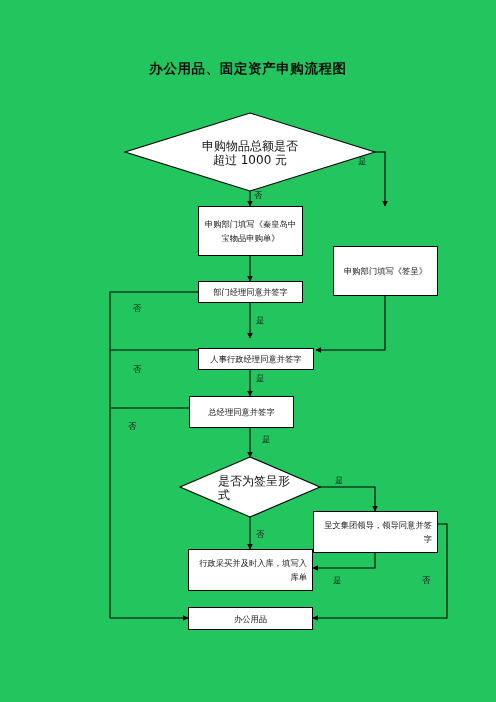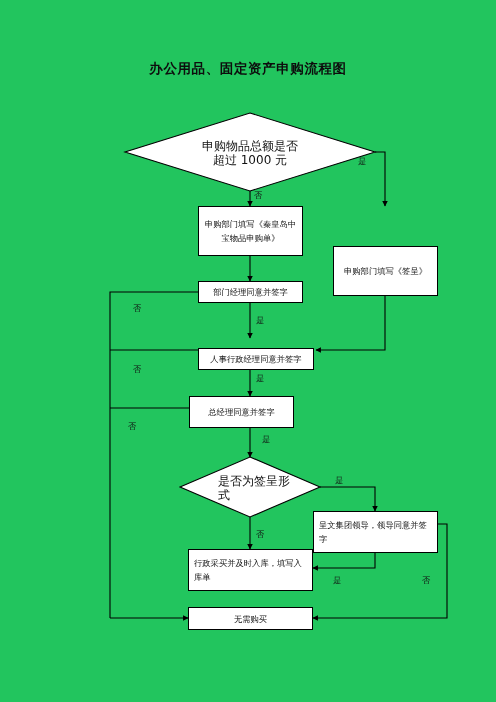--- a/index.html
+++ b/index.html
@@ -48,21 +48,21 @@
     justify-content: center;
     text-align: center;
     font-size: 8.3px;
     line-height: 14px;
     color: #111111;
     padding: 2px 5px;
     font-family: "DejaVu Sans", "Liberation Sans", sans-serif;
   }
   .node-box.left-align-text {
     justify-content: flex-start;
-    text-align: left;
+    text-align: right;
   }
   .diamond-label {
     position: absolute;
     box-sizing: border-box;
     display: flex;
     align-items: center;
     justify-content: center;
     text-align: center;
     font-size: 12px;
     line-height: 14px;
@@ -144,21 +144,21 @@
   <div class="node-box" style="left:198px; top:281px; width:105px; height:22px;">部门经理同意并签字</div>
 
   <div class="node-box" style="left:198px; top:348px; width:116px; height:22px;">人事行政经理同意并签字</div>
 
   <div class="node-box" style="left:189px; top:396px; width:105px; height:32px;">总经理同意并签字</div>
 
   <div class="node-box left-align-text" style="left:313px; top:511px; width:125px; height:42px;">呈文集团领导，领导同意并签字</div>
 
   <div class="node-box left-align-text" style="left:188px; top:549px; width:125px; height:42px;">行政采买并及时入库，填写入库单</div>
 
-  <div class="node-box" style="left:188px; top:607px; width:125px; height:23px;">无需购买</div>
+  <div class="node-box" style="left:188px; top:607px; width:125px; height:23px;">办公用品</div>
 
   <div class="edge-label" style="left:358px; top:156px;">是</div>
 
   <div class="edge-label" style="left:254px; top:190px;">否</div>
 
   <div class="edge-label" style="left:256px; top:315px;">是</div>
 
   <div class="edge-label" style="left:133px; top:303px;">否</div>
 
   <div class="edge-label" style="left:256px; top:373px;">是</div>

